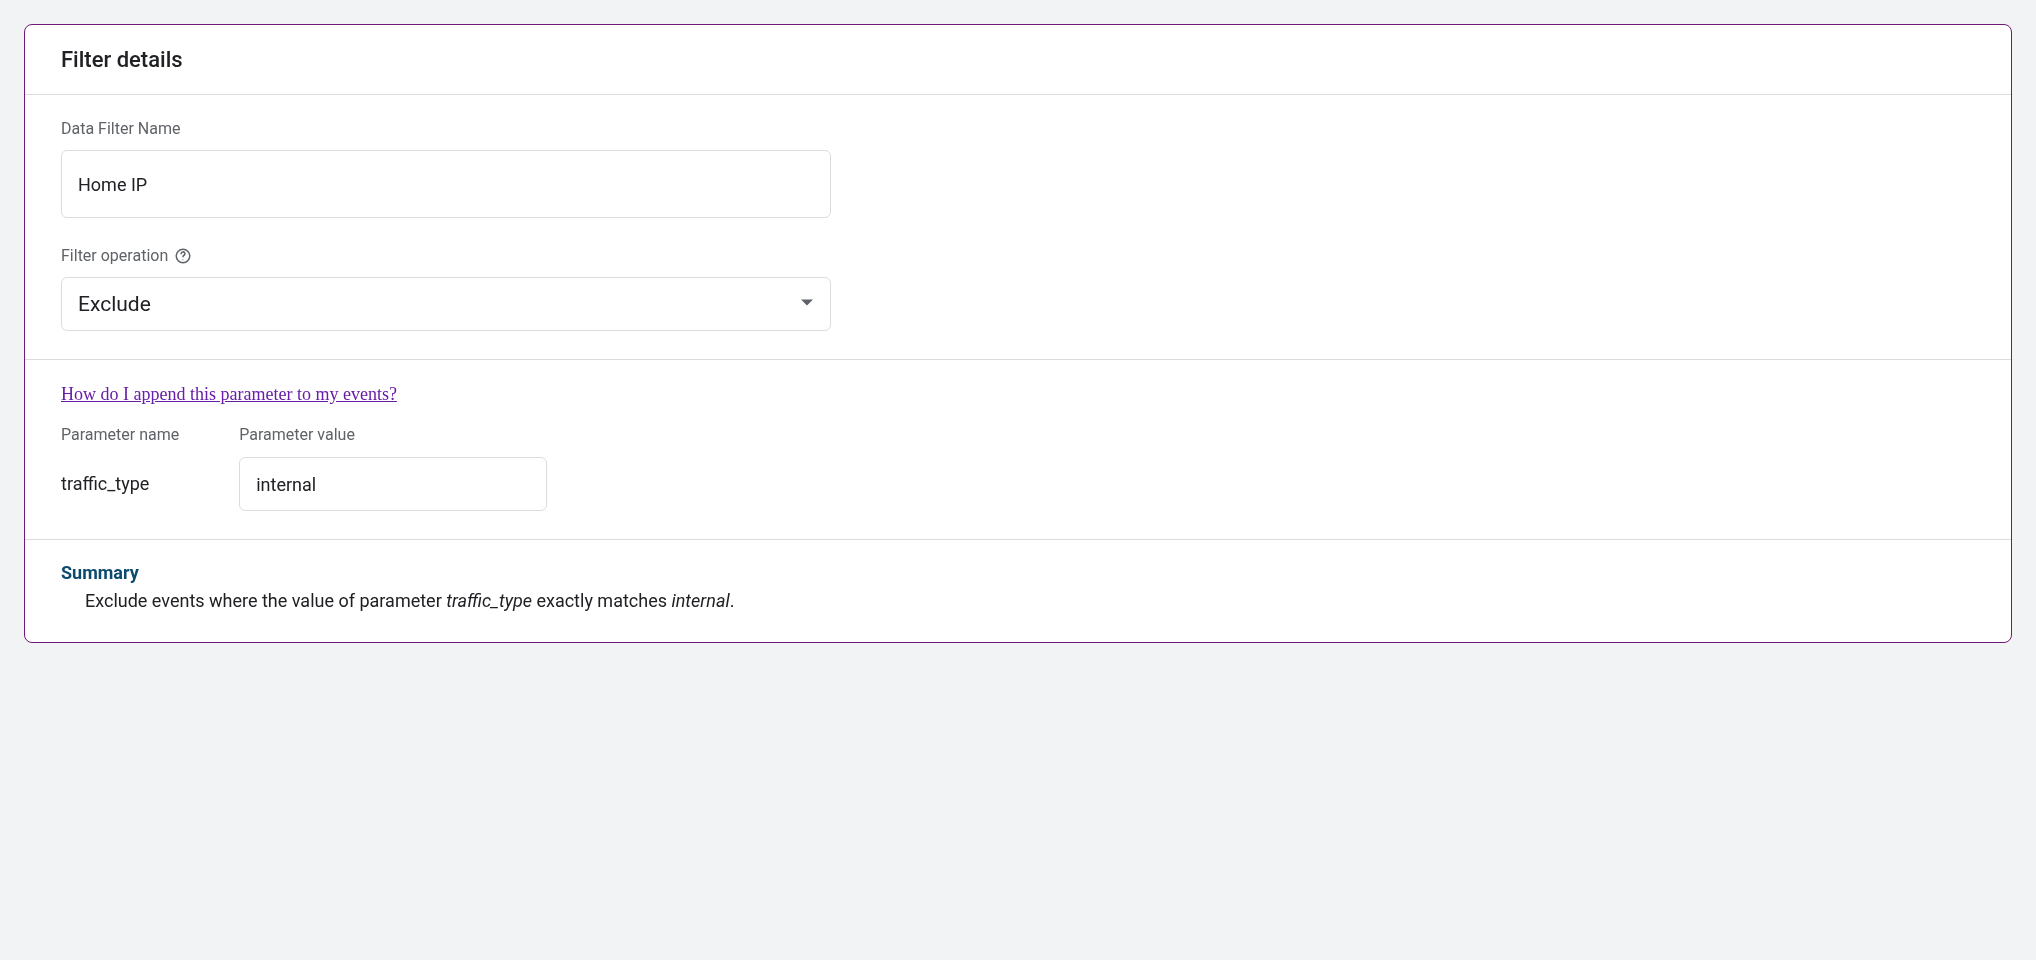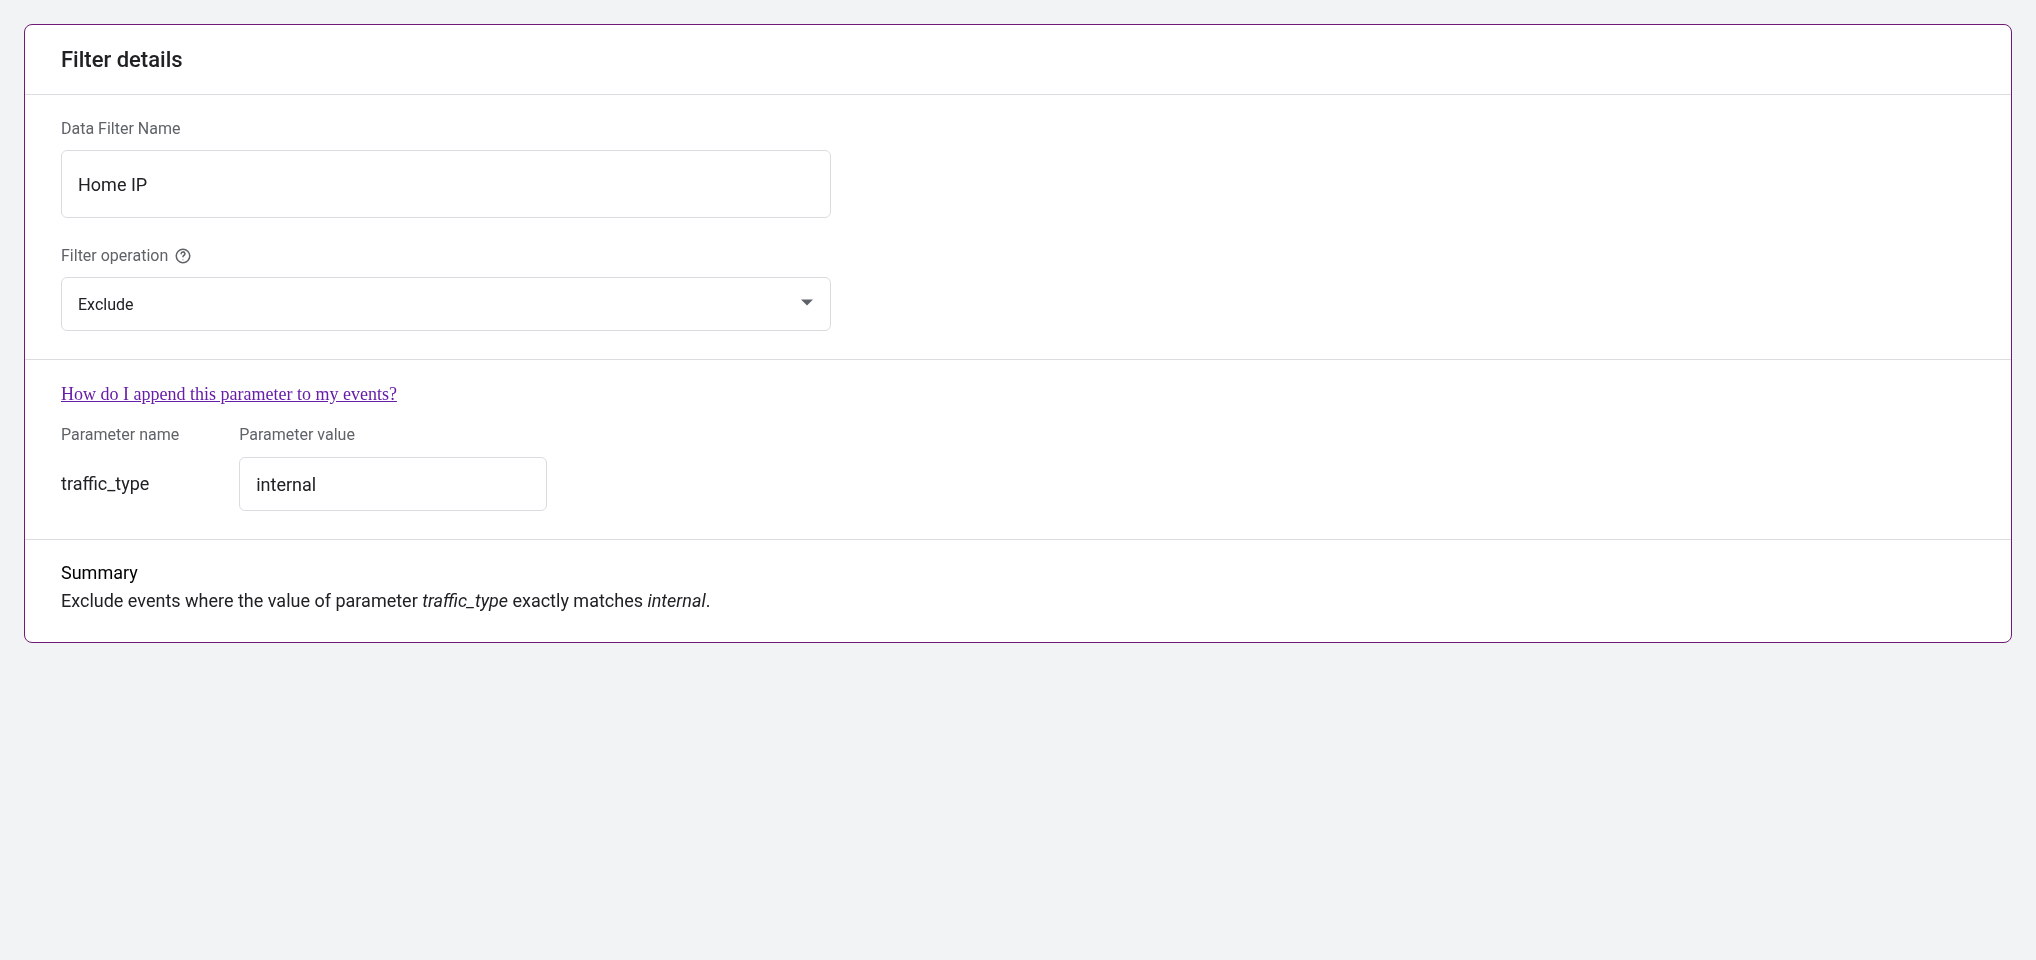--- a/index.html
+++ b/index.html
@@ -54,21 +54,21 @@
     }
     .select-wrap {
       position: relative;
       width: 100%;
       max-width: 770px;
     }
     .select-input {
       width: 100%;
       height: 54px;
       padding: 0 40px 0 16px;
-      font-size: 16px;
+      font-size: 21px;
       color: #202124;
       background: #fff;
       border: 1px solid #dadce0;
       border-radius: 6px;
       cursor: pointer;
       display: flex;
       align-items: center;
     }
     .chevron {
       position: absolute;
@@ -121,28 +121,29 @@
       padding: 0 16px;
       font-size: 18px;
       color: #202124;
       background: #fff;
       border: 1px solid #dadce0;
       border-radius: 6px;
       font-family: inherit;
     }
     .summary-title {
       font-size: 18px;
-      font-weight: 400;
-      color: #000000;
+      font-weight: 700;
+      color: #0c4a6e;
       margin-bottom: 4px;
     }
     .summary-text {
       font-size: 18px;
       color: #202124;
       line-height: 1.5;
+      margin-left: 24px;
     }
     .summary-text em {
       font-style: italic;
     }
     .summary-section { padding: 22px 36px 28px 36px; }
   </style>
 </head>
 <body>
 
 <div class="card">

